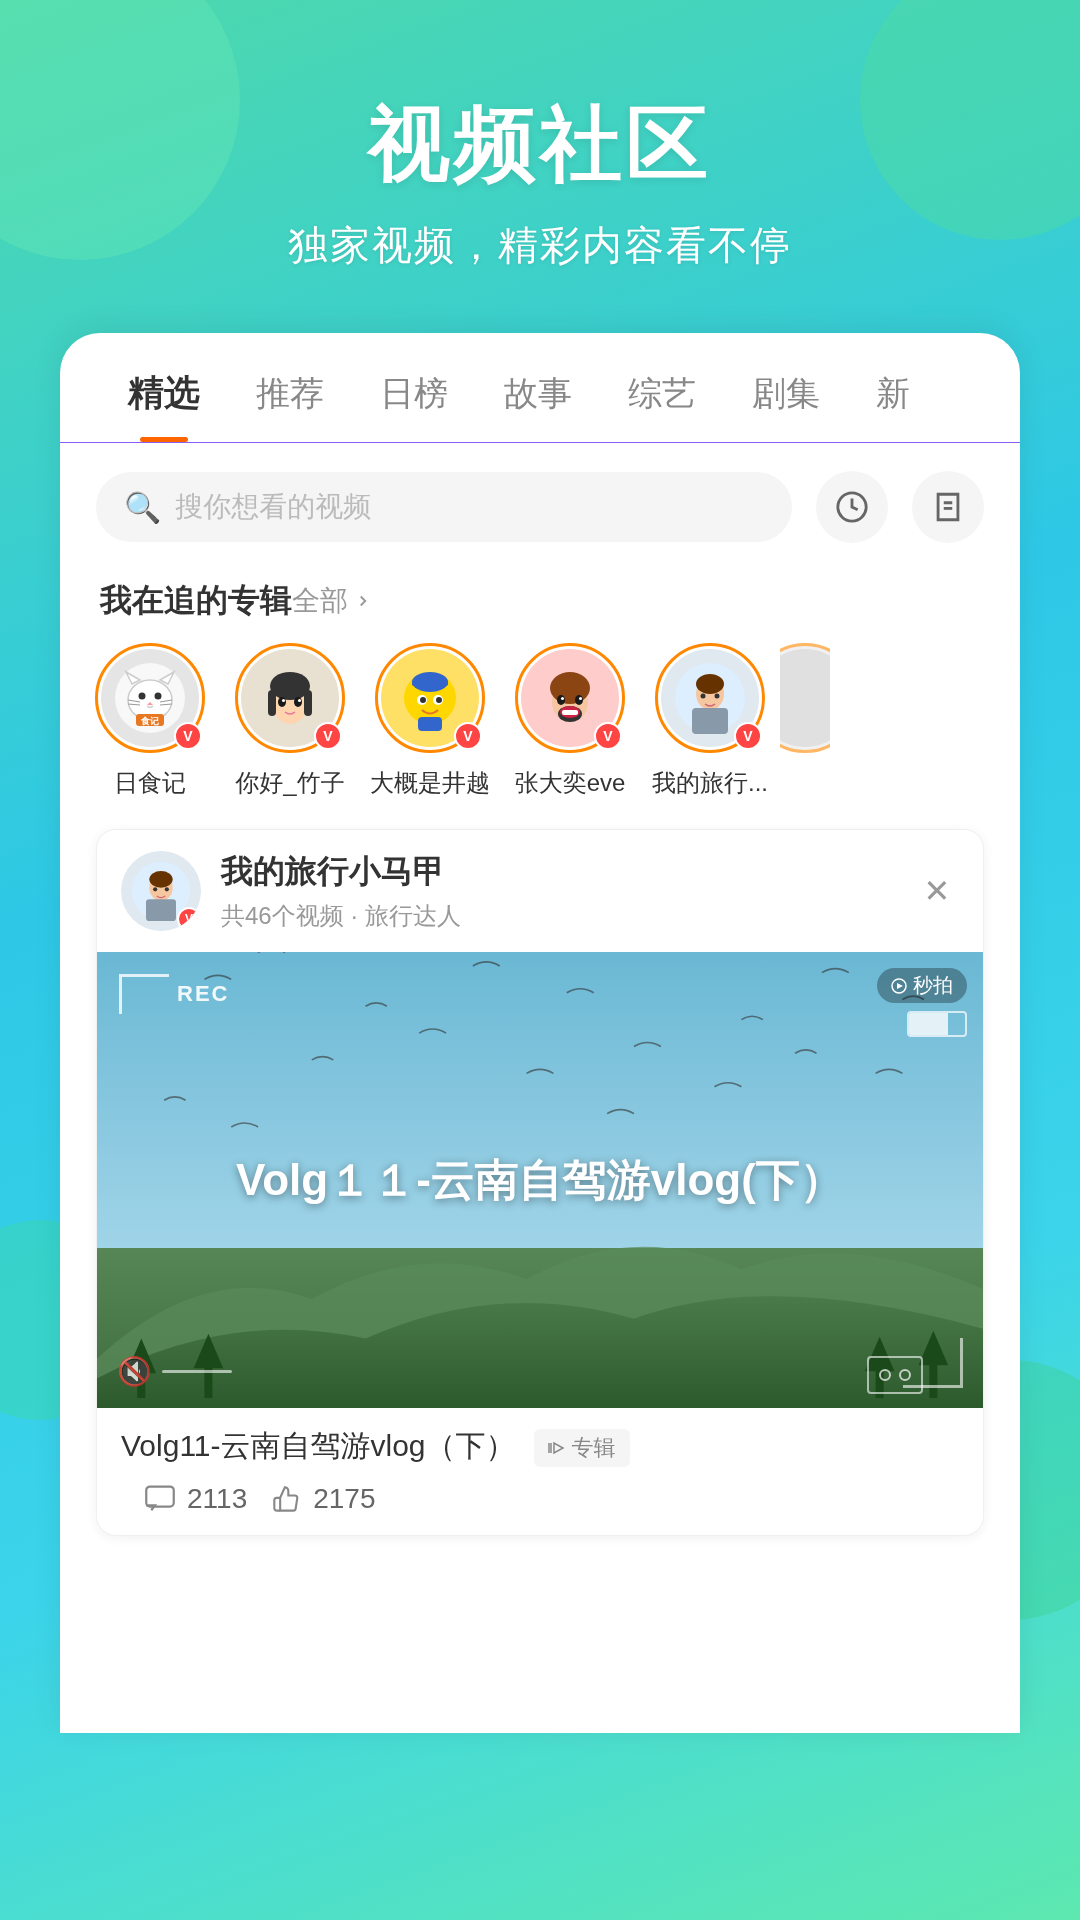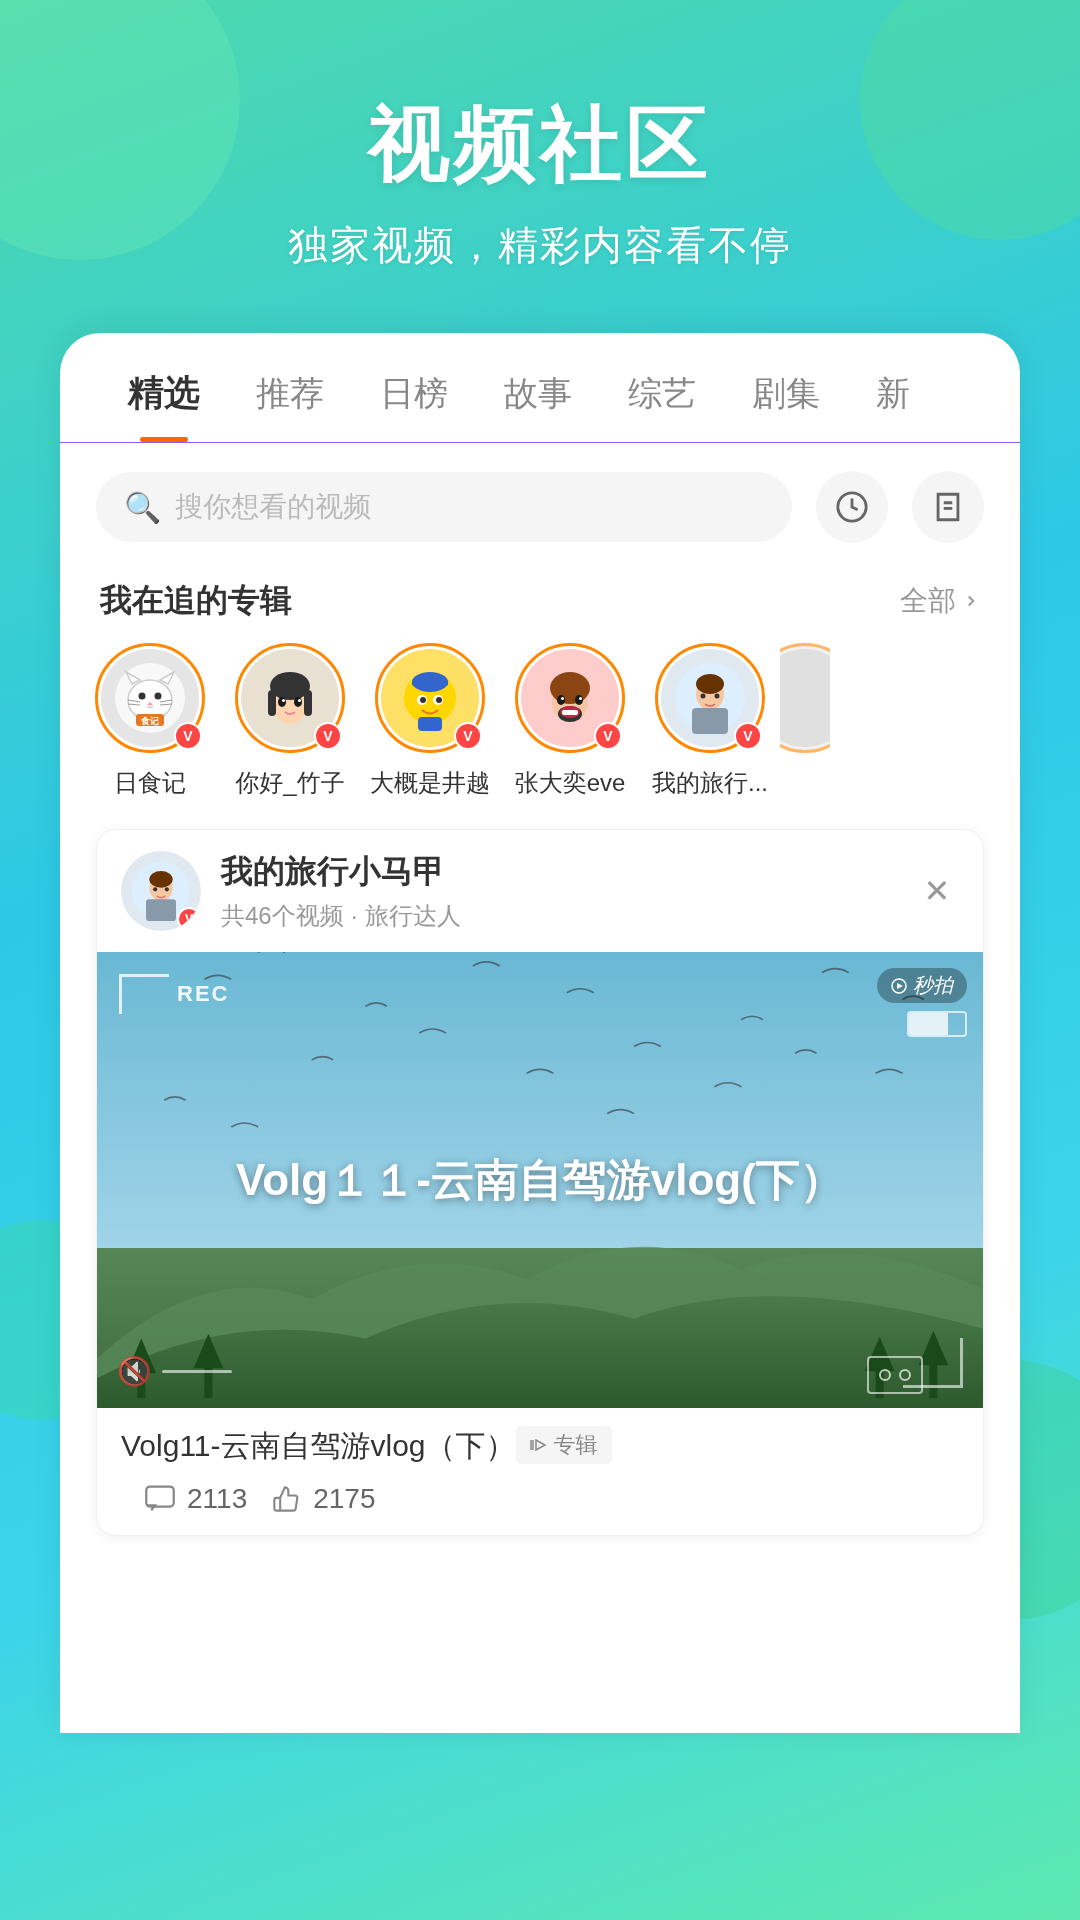--- a/index.html
+++ b/index.html
@@ -143,21 +143,20 @@
       justify-content: center;
       font-size: 30px;
       color: #666;
       cursor: pointer;
     }
 
     
     .section-header {
       display: flex;
       align-items: center;
-      justify-content: space-between;
       padding: 16px 40px 20px;
     }
     .section-title {
       font-size: 32px;
       color: #333;
       font-weight: 600;
     }
     .section-more {
       font-size: 28px;
       color: #999;
@@ -341,21 +340,20 @@
 
     
     .top-right-area {
       position: absolute;
       top: 16px;
       right: 16px;
       display: flex;
       flex-direction: column;
       align-items: flex-end;
       gap: 8px;
-      font-style: italic;
     }
     .miaopai-badge {
       background: rgba(0,0,0,0.3);
       color: #fff;
       font-size: 20px;
       padding: 4px 14px;
       border-radius: 20px;
       display: flex;
       align-items: center;
       gap: 6px;
@@ -437,22 +435,22 @@
       border: 2px solid rgba(255,255,255,0.7);
       margin: 0 4px;
     }
 
     
     .video-footer {
       padding: 18px 24px 0;
     }
     .video-title-row {
       display: flex;
-      align-items: flex-start;
-      gap: 0;
+      align-items: flex-end;
+      gap: 18px;
     }
     .video-title-text {
       font-size: 30px;
       color: #333;
       font-weight: 500;
     }
     .album-badge {
       background: #f5f5f5;
       border-radius: 6px;
       padding: 4px 14px;

